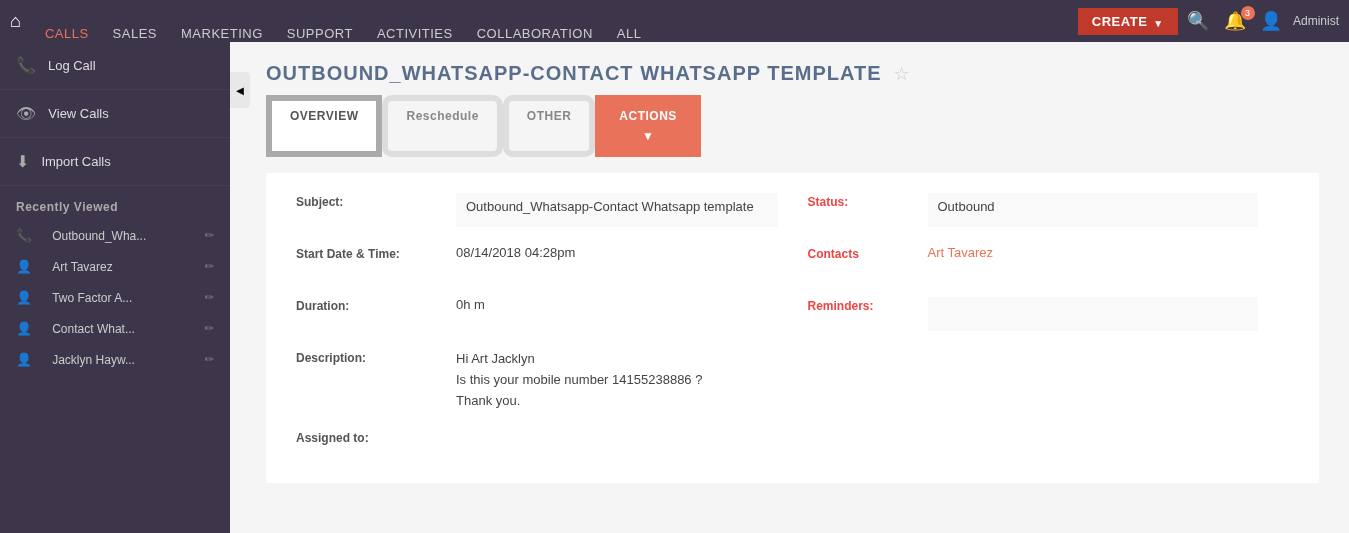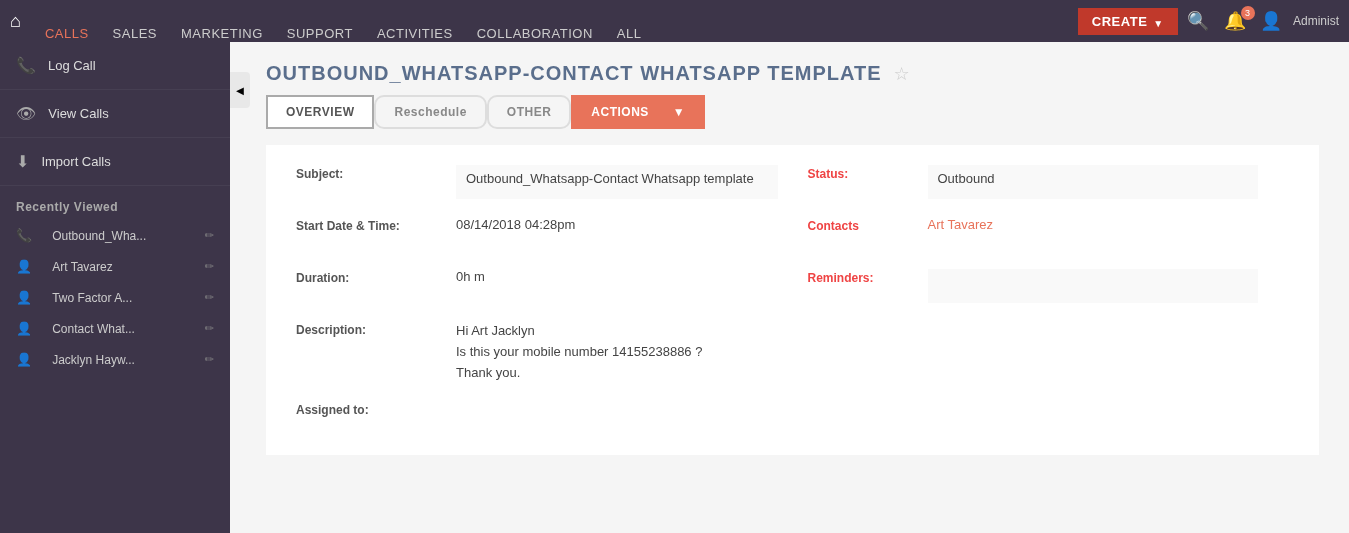--- a/index.html
+++ b/index.html
@@ -173,41 +173,42 @@
       display: flex;
       padding: 0 30px 0 36px;
       gap: 0;
       margin-bottom: 16px;
     }
     .tab {
       padding: 8px 18px;
       font-size: 12px;
       font-weight: bold;
       cursor: pointer;
-      border: 2px solid #0c4a6e;
+      border: 6px solid #0c4a6e;
       letter-spacing: 0.5px;
     }
     .tab.active {
       background: white;
       color: #555;
       border-color: #aaa;
     }
     .tab.inactive {
       background: #f5f5f5;
       color: #888;
       border-color: #ddd;
       border-radius: 10px;
     }
     .tab.actions-tab {
       background: #e8735a;
       color: white;
       border-color: #e8735a;
       display: flex;
       align-items: center;
-      gap: 24px;
+      gap: 6px;
+      flex-direction: column;
     }
 
     
     .detail-card {
       background: white;
       margin: 0 30px 20px 36px;
       padding: 20px 30px;
     }
     .detail-row {
       display: flex;

